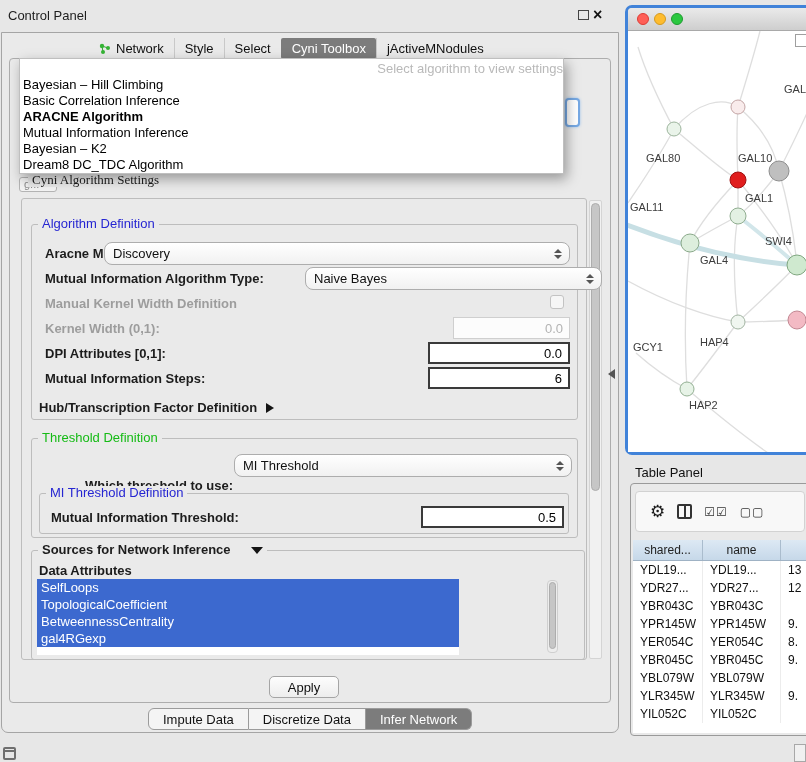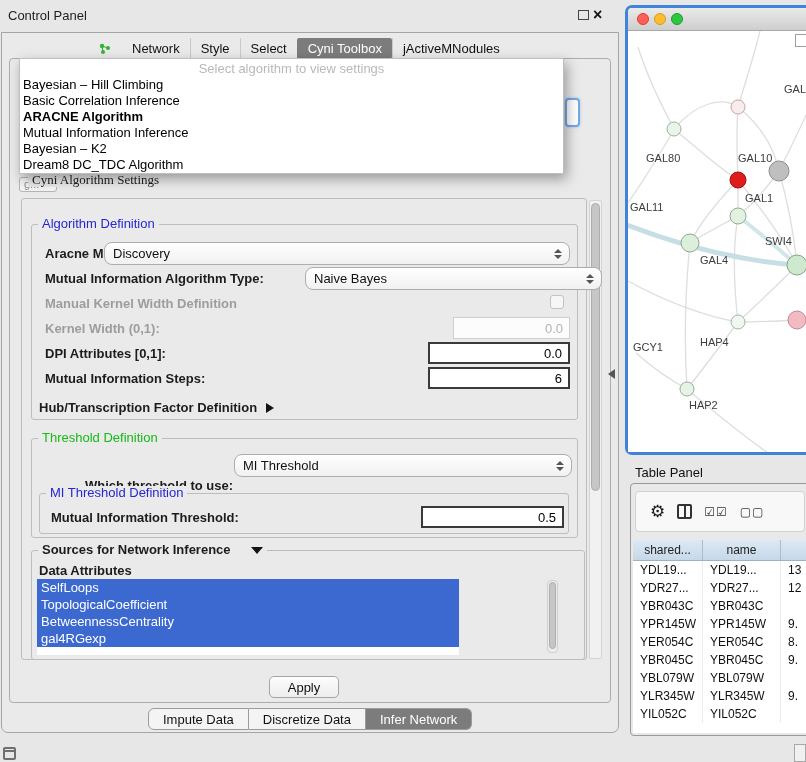--- a/index.html
+++ b/index.html
@@ -8,29 +8,29 @@
   .root{position:relative;width:806px;height:762px;background:#e7e7e7;overflow:hidden}
 
   
   .cp{position:absolute;left:0;top:0;width:621px;height:735px}
   .cp-title{position:absolute;left:8px;top:8px;font-size:13px;color:#1d1d1d}
   .btn-restore{position:absolute;left:578px;top:10px;width:11px;height:10px;border:1.5px solid #444;background:transparent}
   .btn-close{position:absolute;left:593px;top:5px;font-size:16px;font-weight:700;color:#111;line-height:20px}
   .cp-body{position:absolute;left:1px;top:32px;width:618px;height:701px;background:#eaeaea;border:1px solid #a5a5a5;border-radius:0 0 7px 7px}
 
   .tabstrip{position:absolute;left:86px;top:5px;height:21px;display:flex;font-size:13px}
-  .tab{display:flex;align-items:center;gap:21px;padding:0 10px;color:#111;border-left:1px solid #c9c9c9;white-space:nowrap}
+  .tab{display:flex;align-items:center;gap:5px;padding:0 10px;color:#111;border-left:1px solid #c9c9c9;white-space:nowrap}
   .tab:first-child{border-left:none}
   .tab.selected{background:#7c7c7c;color:#fff;border-radius:2px;border-left-color:transparent}
   .neticon{display:inline-block;width:13px;height:13px}
 
   .inner-panel{position:absolute;left:7px;top:25px;width:602px;height:645px;border:1px solid #adadad;border-radius:4px;background:#eaeaea}
 
   .popup{position:absolute;left:17px;top:25px;width:545px;height:116px;background:#fff;border:1px solid #bfbfbf;box-shadow:3px 5px 12px rgba(0,0,0,.35);z-index:40;padding-top:1px}
-  .popup-prompt{text-align:center;color:#b9b9b9;font-size:13px;height:17px;line-height:17px}
+  .popup-prompt{text-align:right;color:#b9b9b9;font-size:13px;height:17px;line-height:17px}
   .popup-item{font-size:13px;height:16px;line-height:16px;padding-left:3px;color:#000;white-space:nowrap}
   .popup-item.selected{font-weight:700}
 
   .combo-endcap{position:absolute;left:563px;top:65px;width:15px;height:29px;background:#fff;border:2px solid #76a9e4;border-radius:4px;box-shadow:0 0 3px #9cc3ef;z-index:2}
   .fragment{position:absolute;left:17px;top:144px;width:38px;height:15px;border:1px solid #b5b5b5;border-radius:3px;background:#f4f4f4;font-size:11px;color:#8a8a8a;line-height:13px;padding-left:4px;z-index:3}
 
   .groupbox{position:absolute;border:1px solid #bdbdbd;border-radius:3px}
   .grouptitle{position:absolute;font-size:13px;background:#eaeaea;padding:0 4px;line-height:14px;white-space:nowrap;z-index:5}
   .t-black{color:#1c1c1c}.t-blue{color:#2626d2}.t-green{color:#15bb15}
 

